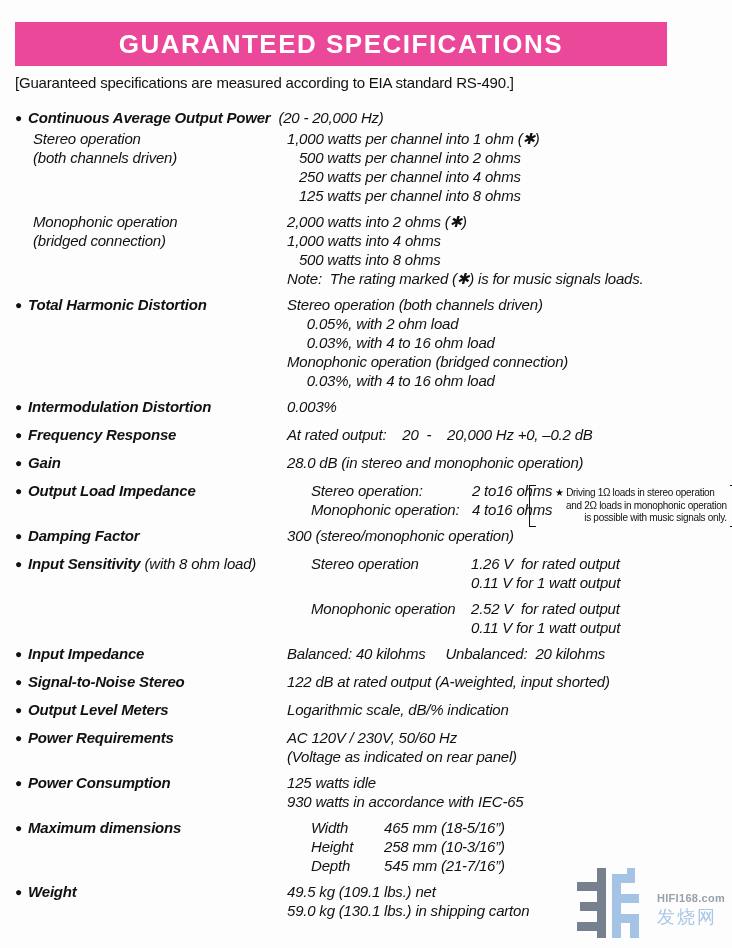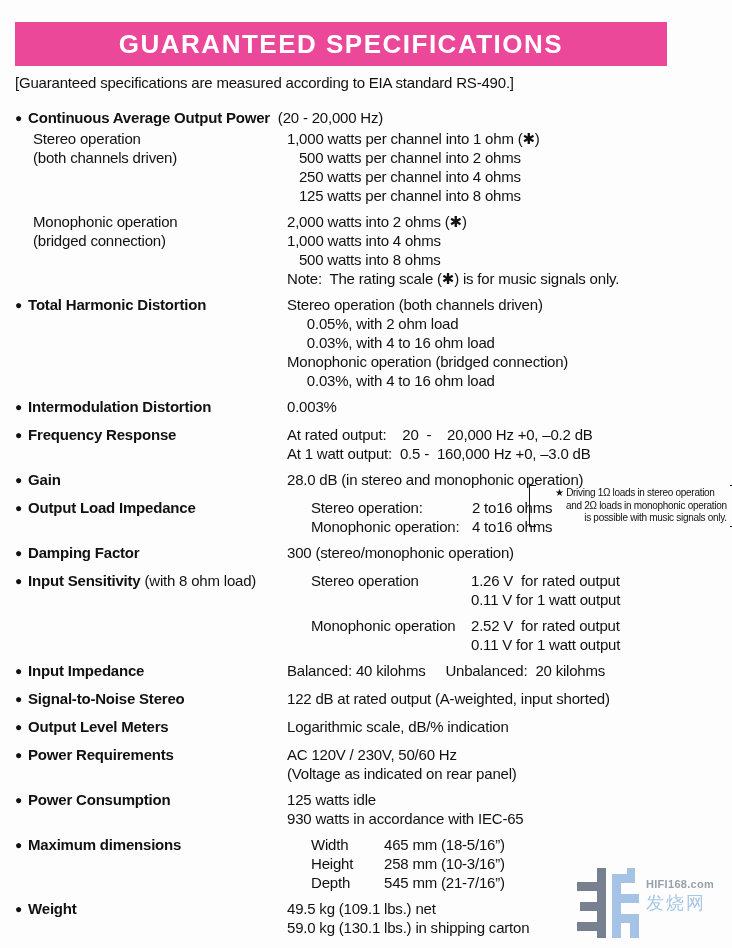--- a/index.html
+++ b/index.html
@@ -25,21 +25,21 @@
   }
   
   .intro{
     position:absolute;left:15px;top:74px;
     font-size:15px;letter-spacing:-0.2px;white-space:pre;
   }
   
   .specs{
     position:absolute;left:15px;top:101px;width:712px;
   }
-  .spec-block{display:flex;margin-top:7px;}
+  .spec-block{display:flex;margin-top:7px;font-style:italic;}
   .spec-block.tight{margin-top:0;}
   .col1{width:272px;flex:none;}
   .col2{flex:1;min-width:0;}
   .line{
     font-size:15px;line-height:19px;letter-spacing:-0.2px;
     white-space:pre;
   }
   .label-line .bullet{
     display:inline-block;font-size:12px;margin-right:6px;
     transform:translateY(-1px);
@@ -57,21 +57,21 @@
   .bracket.bl{border-left:1.6px solid #111;border-top:1.6px solid #111;border-bottom:1.6px solid #111;}
   .bracket.br{border-right:1.6px solid #111;border-top:1.6px solid #111;border-bottom:1.6px solid #111;}
   .note-body{padding:2px 3px;}
   .note-line{
     font-size:10px;line-height:12.5px;letter-spacing:-0.3px;white-space:nowrap;margin-left:16px;
   }
   .note-line + .note-line{padding-left:11px;text-align:right;}
   
   .watermark{
     position:absolute;left:577px;top:864px;
-    display:flex;align-items:flex-start;
+    display:flex;align-items:center;gap:11px;
   }
   .wm-logo{flex:none;margin-right:5px;}
   .wm-text{display:flex;flex-direction:column;margin-top:14px;}
   .wm-site{font-size:11px;font-weight:bold;letter-spacing:0.3px;}
   .wm-name{font-size:18px;line-height:26px;letter-spacing:2px;}
 </style>
 </head>
 <body>
 
 <div class="page">
@@ -103,21 +103,21 @@
       </div>
       <div class="spec-block">
         <div class="col1">
           <div class="line sub-line">Monophonic operation</div>
           <div class="line sub-line">(bridged connection)</div>
         </div>
         <div class="col2">
           <div class="line">2,000 watts into 2 ohms (✱)</div>
           <div class="line">1,000 watts into 4 ohms</div>
           <div class="line">   500 watts into 8 ohms</div>
-          <div class="line">Note:  The rating scale (✱) is for music signals only.</div>
+          <div class="line">Note:  The rating marked (✱) is for music signals loads.</div>
         </div>
       </div>
       <div class="spec-block">
         <div class="col1">
           <div class="line label-line"><span class="bullet">●</span><span class="lbl">Total Harmonic Distortion</span></div>
         </div>
         <div class="col2">
           <div class="line">Stereo operation (both channels driven)</div>
           <div class="line">     0.05%, with 2 ohm load</div>
           <div class="line">     0.03%, with 4 to 16 ohm load</div>
@@ -132,21 +132,20 @@
         <div class="col2">
           <div class="line">0.003%</div>
         </div>
       </div>
       <div class="spec-block">
         <div class="col1">
           <div class="line label-line"><span class="bullet">●</span><span class="lbl">Frequency Response</span></div>
         </div>
         <div class="col2">
           <div class="line">At rated output:    20  -    20,000 Hz +0, –0.2 dB</div>
-          <div class="line">At 1 watt output:  0.5 -  160,000 Hz +0, –3.0 dB</div>
         </div>
       </div>
       <div class="spec-block">
         <div class="col1">
           <div class="line label-line"><span class="bullet">●</span><span class="lbl">Gain</span></div>
         </div>
         <div class="col2">
           <div class="line">28.0 dB (in stereo and monophonic operation)</div>
         </div>
       </div>

